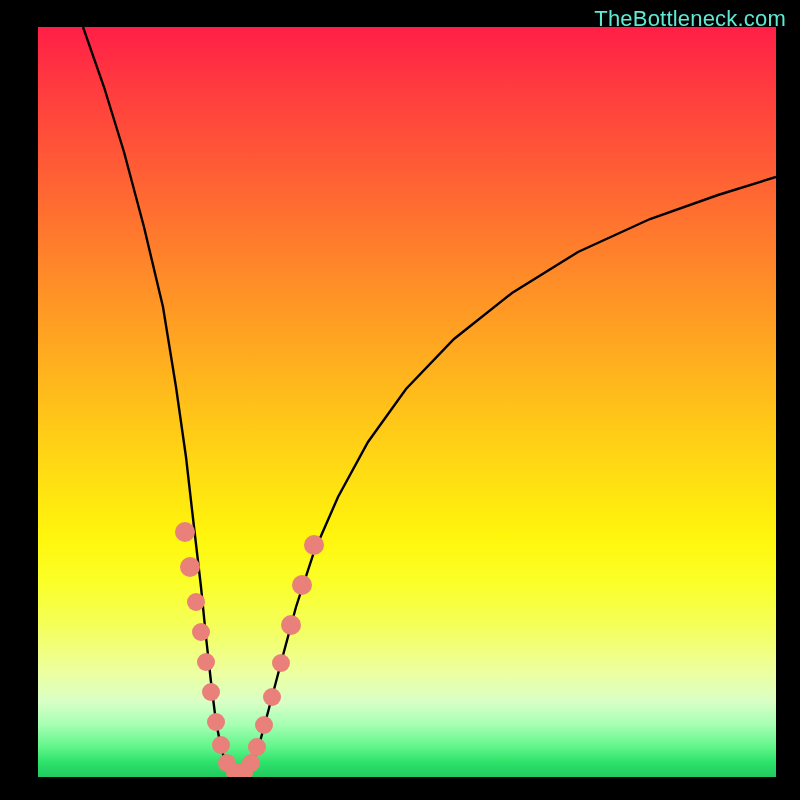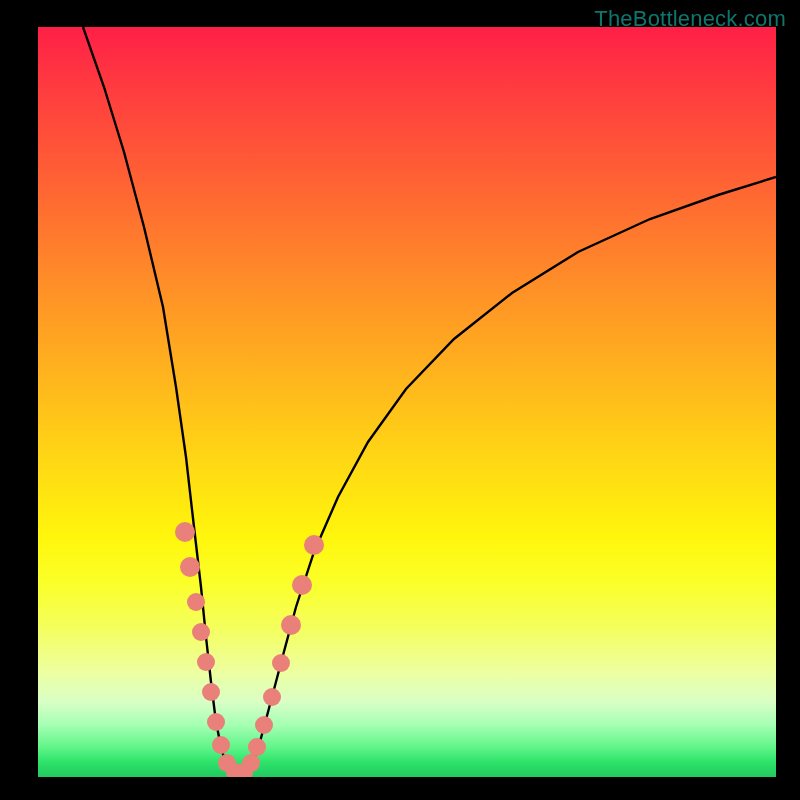--- a/index.html
+++ b/index.html
@@ -39,21 +39,21 @@
       #d9ffc6 90%,
       #a6ffb4 93%,
       #62f58a 96%,
       #2de36a 98%,
       #22c95f 100%);
   }
   .watermark {
     position: absolute;
     top: 6px;
     right: 14px;
-    color: #0f766e;
+    color: #5eead4;
     font-size: 22px;
     font-weight: 500;
     letter-spacing: 0.2px;
     user-select: none;
   }
   svg.curve {
     position: absolute;
     left: 0; top: 0;
     width: 738px; height: 750px;
   }

